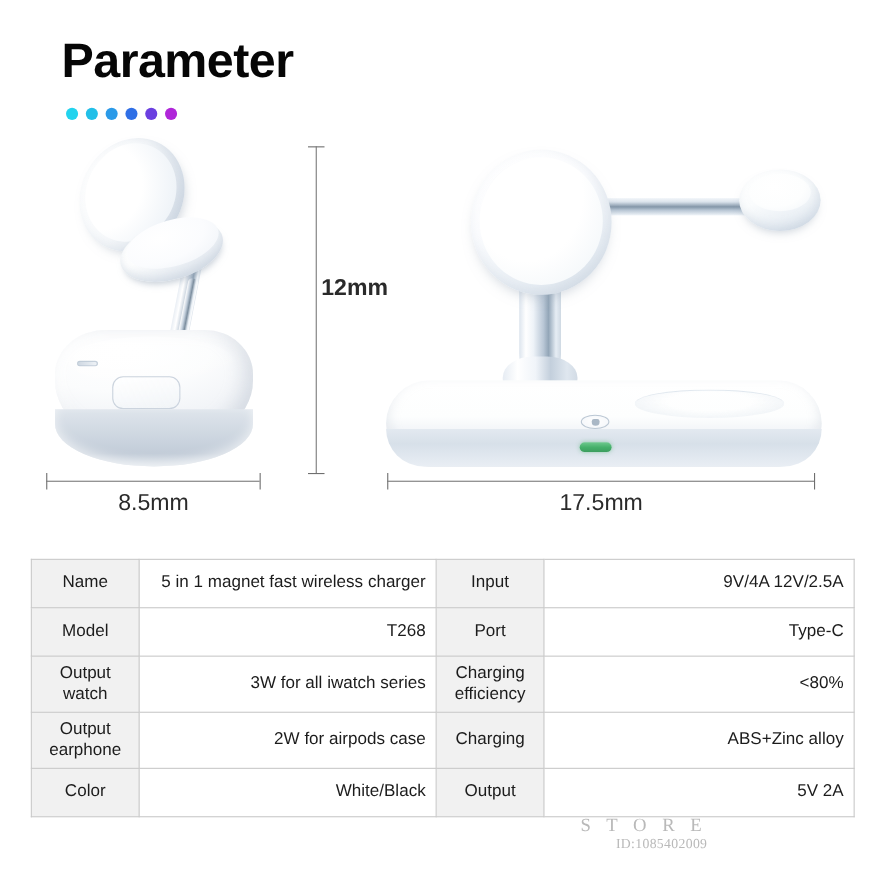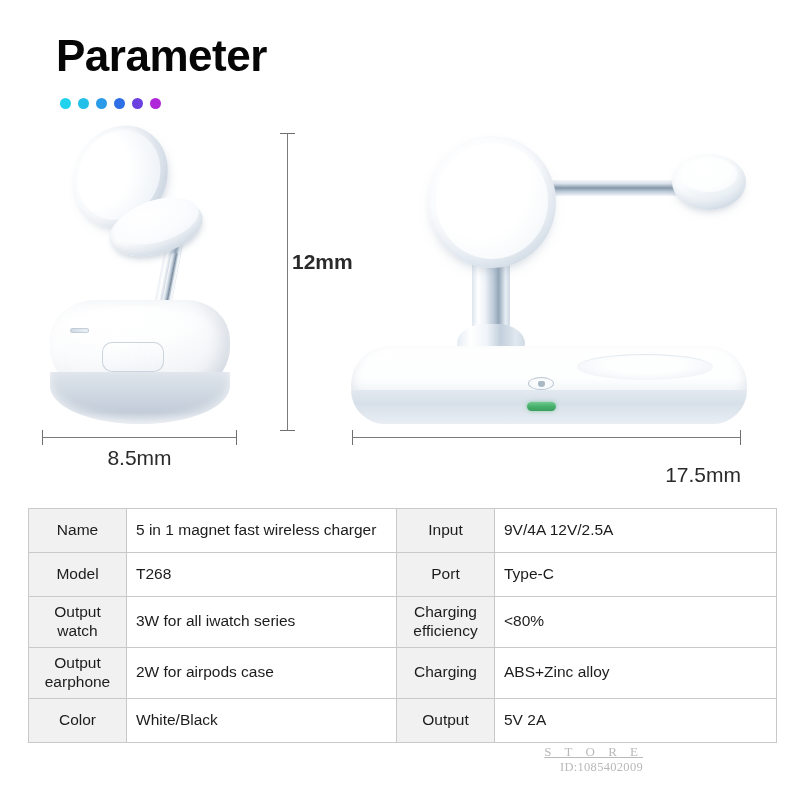--- a/index.html
+++ b/index.html
@@ -233,21 +233,21 @@
   .dim-h1-label {
     position: absolute; left: 42px; top: 446px; width: 195px;
     text-align: center; font-size: 21px; color: #2a2a2a;
   }
 
   .dim-h2-line { position: absolute; left: 352px; top: 437px; width: 388px; height: 1px; background: #7a7a7a; }
   .dim-h2-cap-l { position: absolute; left: 352px; top: 430px; width: 1px; height: 15px; background: #6f6f6f; }
   .dim-h2-cap-r { position: absolute; left: 740px; top: 430px; width: 1px; height: 15px; background: #6f6f6f; }
   .dim-h2-label {
     position: absolute; left: 352px; top: 446px; width: 389px;
-    text-align: right; font-size: 21px; color: #2a2a2a; margin-top: 17px;
+    text-align: center; font-size: 21px; color: #2a2a2a;
   }
 
   
   .spec-table {
     position: absolute; left: 28px; top: 508px;
     width: 748px;
     border-collapse: collapse;
     table-layout: fixed;
   }
   .spec-table td {
@@ -257,36 +257,36 @@
     padding: 6px 9px;
     height: 44px;
     vertical-align: middle;
     line-height: 1.22;
   }
   .spec-table td.lbl {
     background: #f1f1f1;
     text-align: center;
     font-size: 15.5px;
   }
-  .spec-table td.val { background: #ffffff; text-align: left; }
+  .spec-table td.val { background: #ffffff; text-align: right; }
   .c-lbl1 { width: 98px; }
   .c-val1 { width: 270px; }
   .c-lbl2 { width: 98px; }
   .c-val2 { width: 282px; }
 
   
   .watermark {
     position: absolute; right: 22px; bottom: 24px;
     text-align: right;
     font-family: "Liberation Serif", serif;
     color: #b9b9b9;
     line-height: 1.25;
     pointer-events: none;
   }
-  .wm-top { font-size: 13px; letter-spacing: 5px; text-decoration: underline; }
+  .wm-top { font-size: 17px; letter-spacing: 5px; }
   .wm-id { font-size: 12.5px; letter-spacing: 0.3px; }
 </style>
 </head>
 <body>
 
 <div class="page">
 
   <div class="title">Parameter</div>
   <div class="dots">
     <span class="dot" style="background: rgb(34, 211, 238);"></span>

